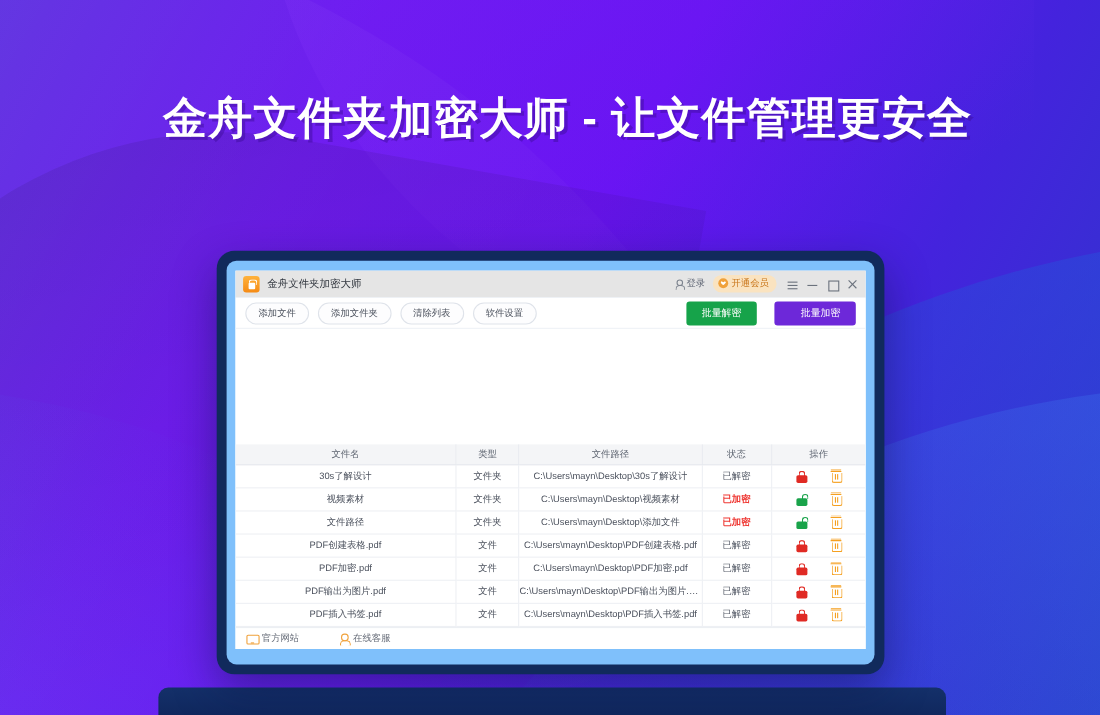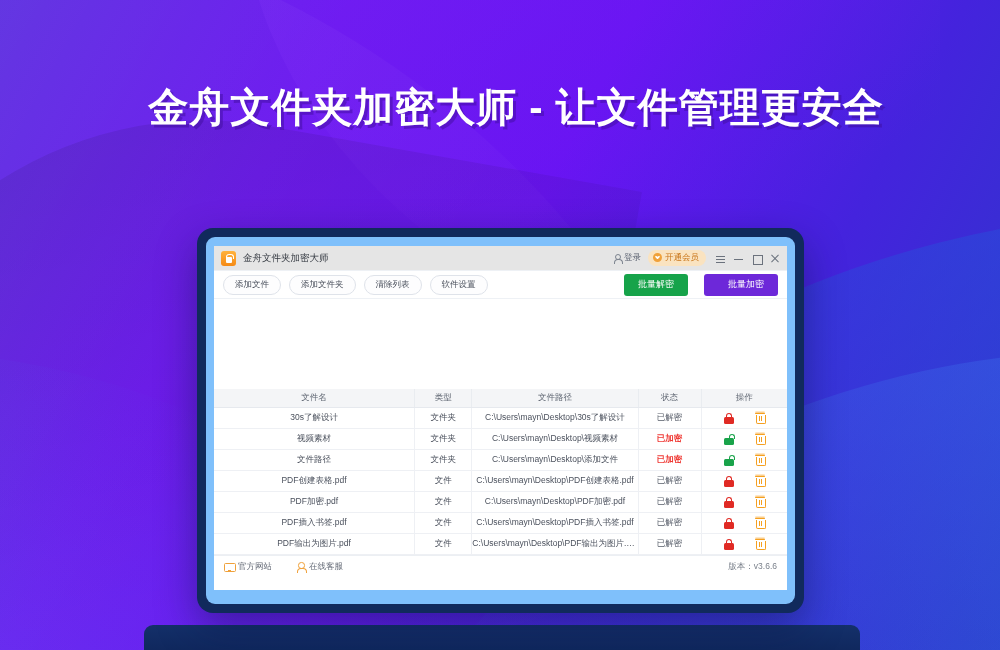--- a/index.html
+++ b/index.html
@@ -264,22 +264,22 @@
     border: 1.4px solid #f5a020; border-top: none;
     border-radius: 0 0 2px 2px;
     background:
       linear-gradient(#f5a020,#f5a020) 2px 1px/1.2px 5px no-repeat,
       linear-gradient(#f5a020,#f5a020) 4.2px 1px/1.2px 5px no-repeat;
   }
 
   
   .statusbar {
     flex: 0 0 20px; height: 20px;
-    display: flex; align-items: flex-end; gap: 24px;
-    padding: 17px 10px;
+    display: flex; align-items: flex-start; gap: 36px;
+    padding: 4px 10px;
     border-top: 1px solid #eceff3;
     background: #fff;
     font-size: 8.5px; color: #666c78;
   }
   .sb-item { display: flex; align-items: center; gap: 4px; cursor: pointer; }
   .mon-ic { width: 10px; height: 9px; position: relative; }
   .mon-ic::before {
     content: ""; position: absolute; left: 0; top: 0;
     width: 10px; height: 7px; border: 1.2px solid #f0a13a; border-radius: 1.5px;
   }
@@ -432,38 +432,38 @@
                   <span class="acts">
                     <span class="lock lock-red">
                       <span class="shackle"></span>
                       <span class="body"></span>
                     </span>
                     <span class="trash"></span>
                   </span>
                 </td>
               </tr>
               <tr>
+                <td class="c-name">PDF输出为图片.pdf</td>
+                <td class="c-type">文件</td>
+                <td class="c-path">C:\Users\mayn\Desktop\PDF输出为图片.pdf</td>
+                <td class="c-state st-dec">已解密</td>
+                <td class="c-act">
+                  <span class="acts">
+                    <span class="lock lock-red">
+                      <span class="shackle"></span>
+                      <span class="body"></span>
+                    </span>
+                    <span class="trash"></span>
+                  </span>
+                </td>
+              </tr>
+              <tr>
                 <td class="c-name">PDF插入书签.pdf</td>
                 <td class="c-type">文件</td>
                 <td class="c-path">C:\Users\mayn\Desktop\PDF插入书签.pdf</td>
-                <td class="c-state st-dec">已解密</td>
-                <td class="c-act">
-                  <span class="acts">
-                    <span class="lock lock-red">
-                      <span class="shackle"></span>
-                      <span class="body"></span>
-                    </span>
-                    <span class="trash"></span>
-                  </span>
-                </td>
-              </tr>
-              <tr>
-                <td class="c-name">PDF输出为图片.pdf</td>
-                <td class="c-type">文件</td>
-                <td class="c-path">C:\Users\mayn\Desktop\PDF输出为图片.pdf</td>
                 <td class="c-state st-dec">已解密</td>
                 <td class="c-act">
                   <span class="acts">
                     <span class="lock lock-red">
                       <span class="shackle"></span>
                       <span class="body"></span>
                     </span>
                     <span class="trash"></span>
                   </span>
                 </td>

